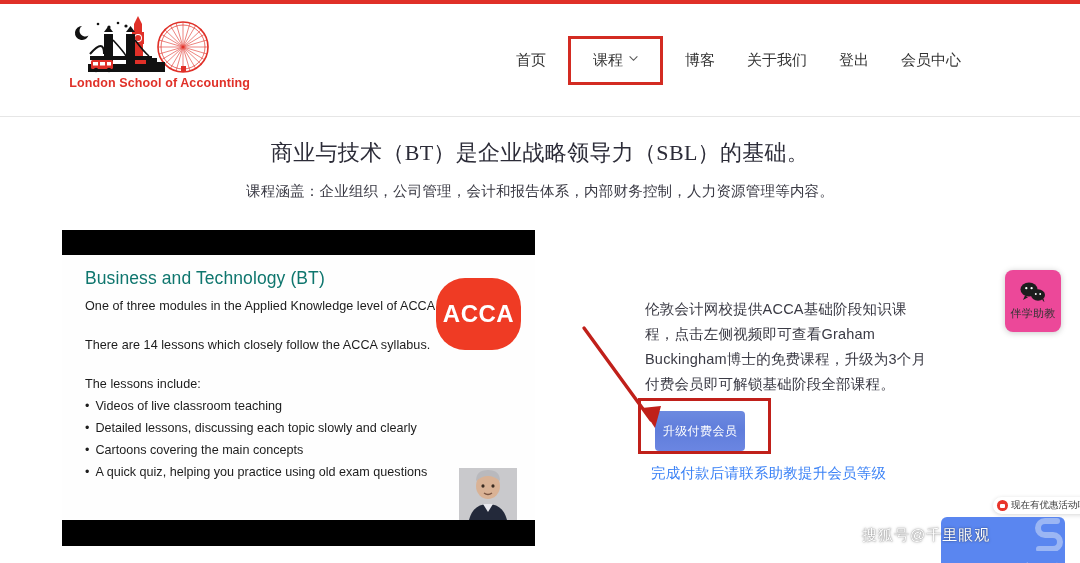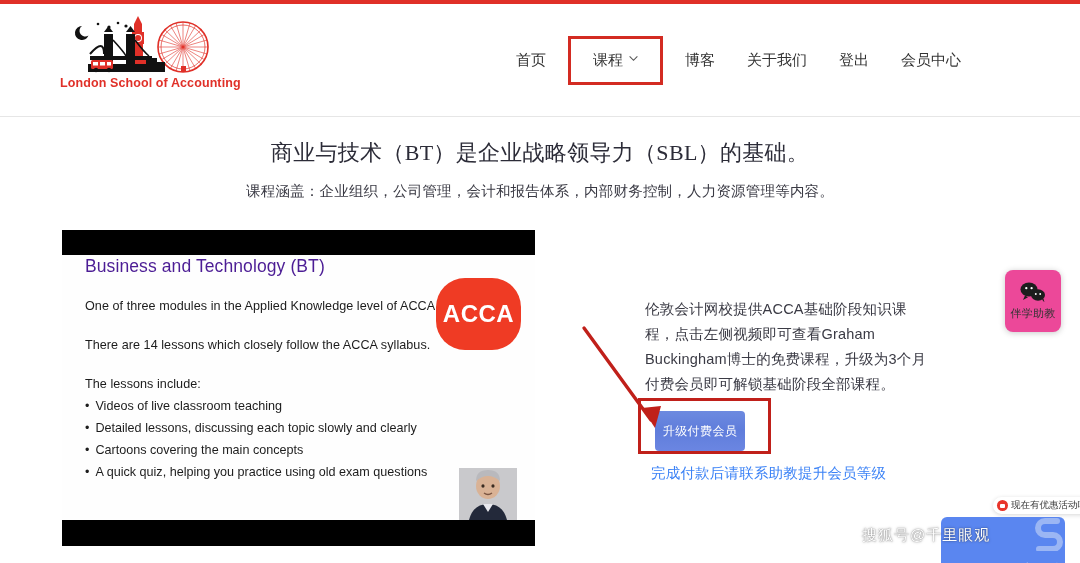--- a/index.html
+++ b/index.html
@@ -15,21 +15,21 @@
 
   
   .header {
     position:absolute; left:0; top:4px; width:1080px; height:113px;
     background:#fff; border-bottom:1px solid #e6e6e6;
   }
   .logo { position:absolute; left:60px; top:6px; width:190px; height:92px; }
   .logo-art { position:relative; width:190px; height:66px; }
   .logo-word {
     position:absolute; left:0; top:66px; width:190px;
-    text-align:left; color:#e03028; font-weight:bold; font-size:12.5px;
+    text-align:right; color:#e03028; font-weight:bold; font-size:12.5px;
     letter-spacing:.1px; white-space:nowrap;
   }
 
   
   .nav { position:absolute; left:500px; top:0; height:113px; display:flex; align-items:center; gap:0px; }
   .nav-item {
     position:relative; display:flex; align-items:center; gap:6px;
     padding:12px 16px; font-size:15px; color:#333; white-space:nowrap; cursor:pointer;
   }
   .nav-item.boxed { border:3px solid #d32b22; padding:12px 22px; margin:0 6px;justify-content:flex-end; }
@@ -47,21 +47,21 @@
     font-size:14.5px; color:#3a3a44; letter-spacing:.2px;
   }
 
   
   .video { position:absolute; left:62px; top:230px; width:473px; height:316px; background:#000; }
   .slide {
     position:absolute; left:0; top:25px; width:473px; height:265px;
     background:#fefefe; overflow:hidden;
   }
   .slide-title {
-    position:absolute; left:23px; top:1px; font-size:17.5px; color:#4c1d95;
+    position:absolute; left:23px; top:13px; font-size:17.5px; color:#0f766e;
     font-weight:400; letter-spacing:.1px;
   }
   .slide-p { position:absolute; left:23px; font-size:12.6px; color:#1c1c1c; letter-spacing:.05px; }
   .p1 { top:44px; }
   .p2 { top:83px; }
   .p3 { top:122px; }
   .bullets { position:absolute; left:23px; top:140px; list-style:none; }
   .bullets li { font-size:12.6px; color:#1c1c1c; line-height:22px; }
   .bullets li::before { content:"\2022"; margin-right:6px; }
   .acca-badge {

